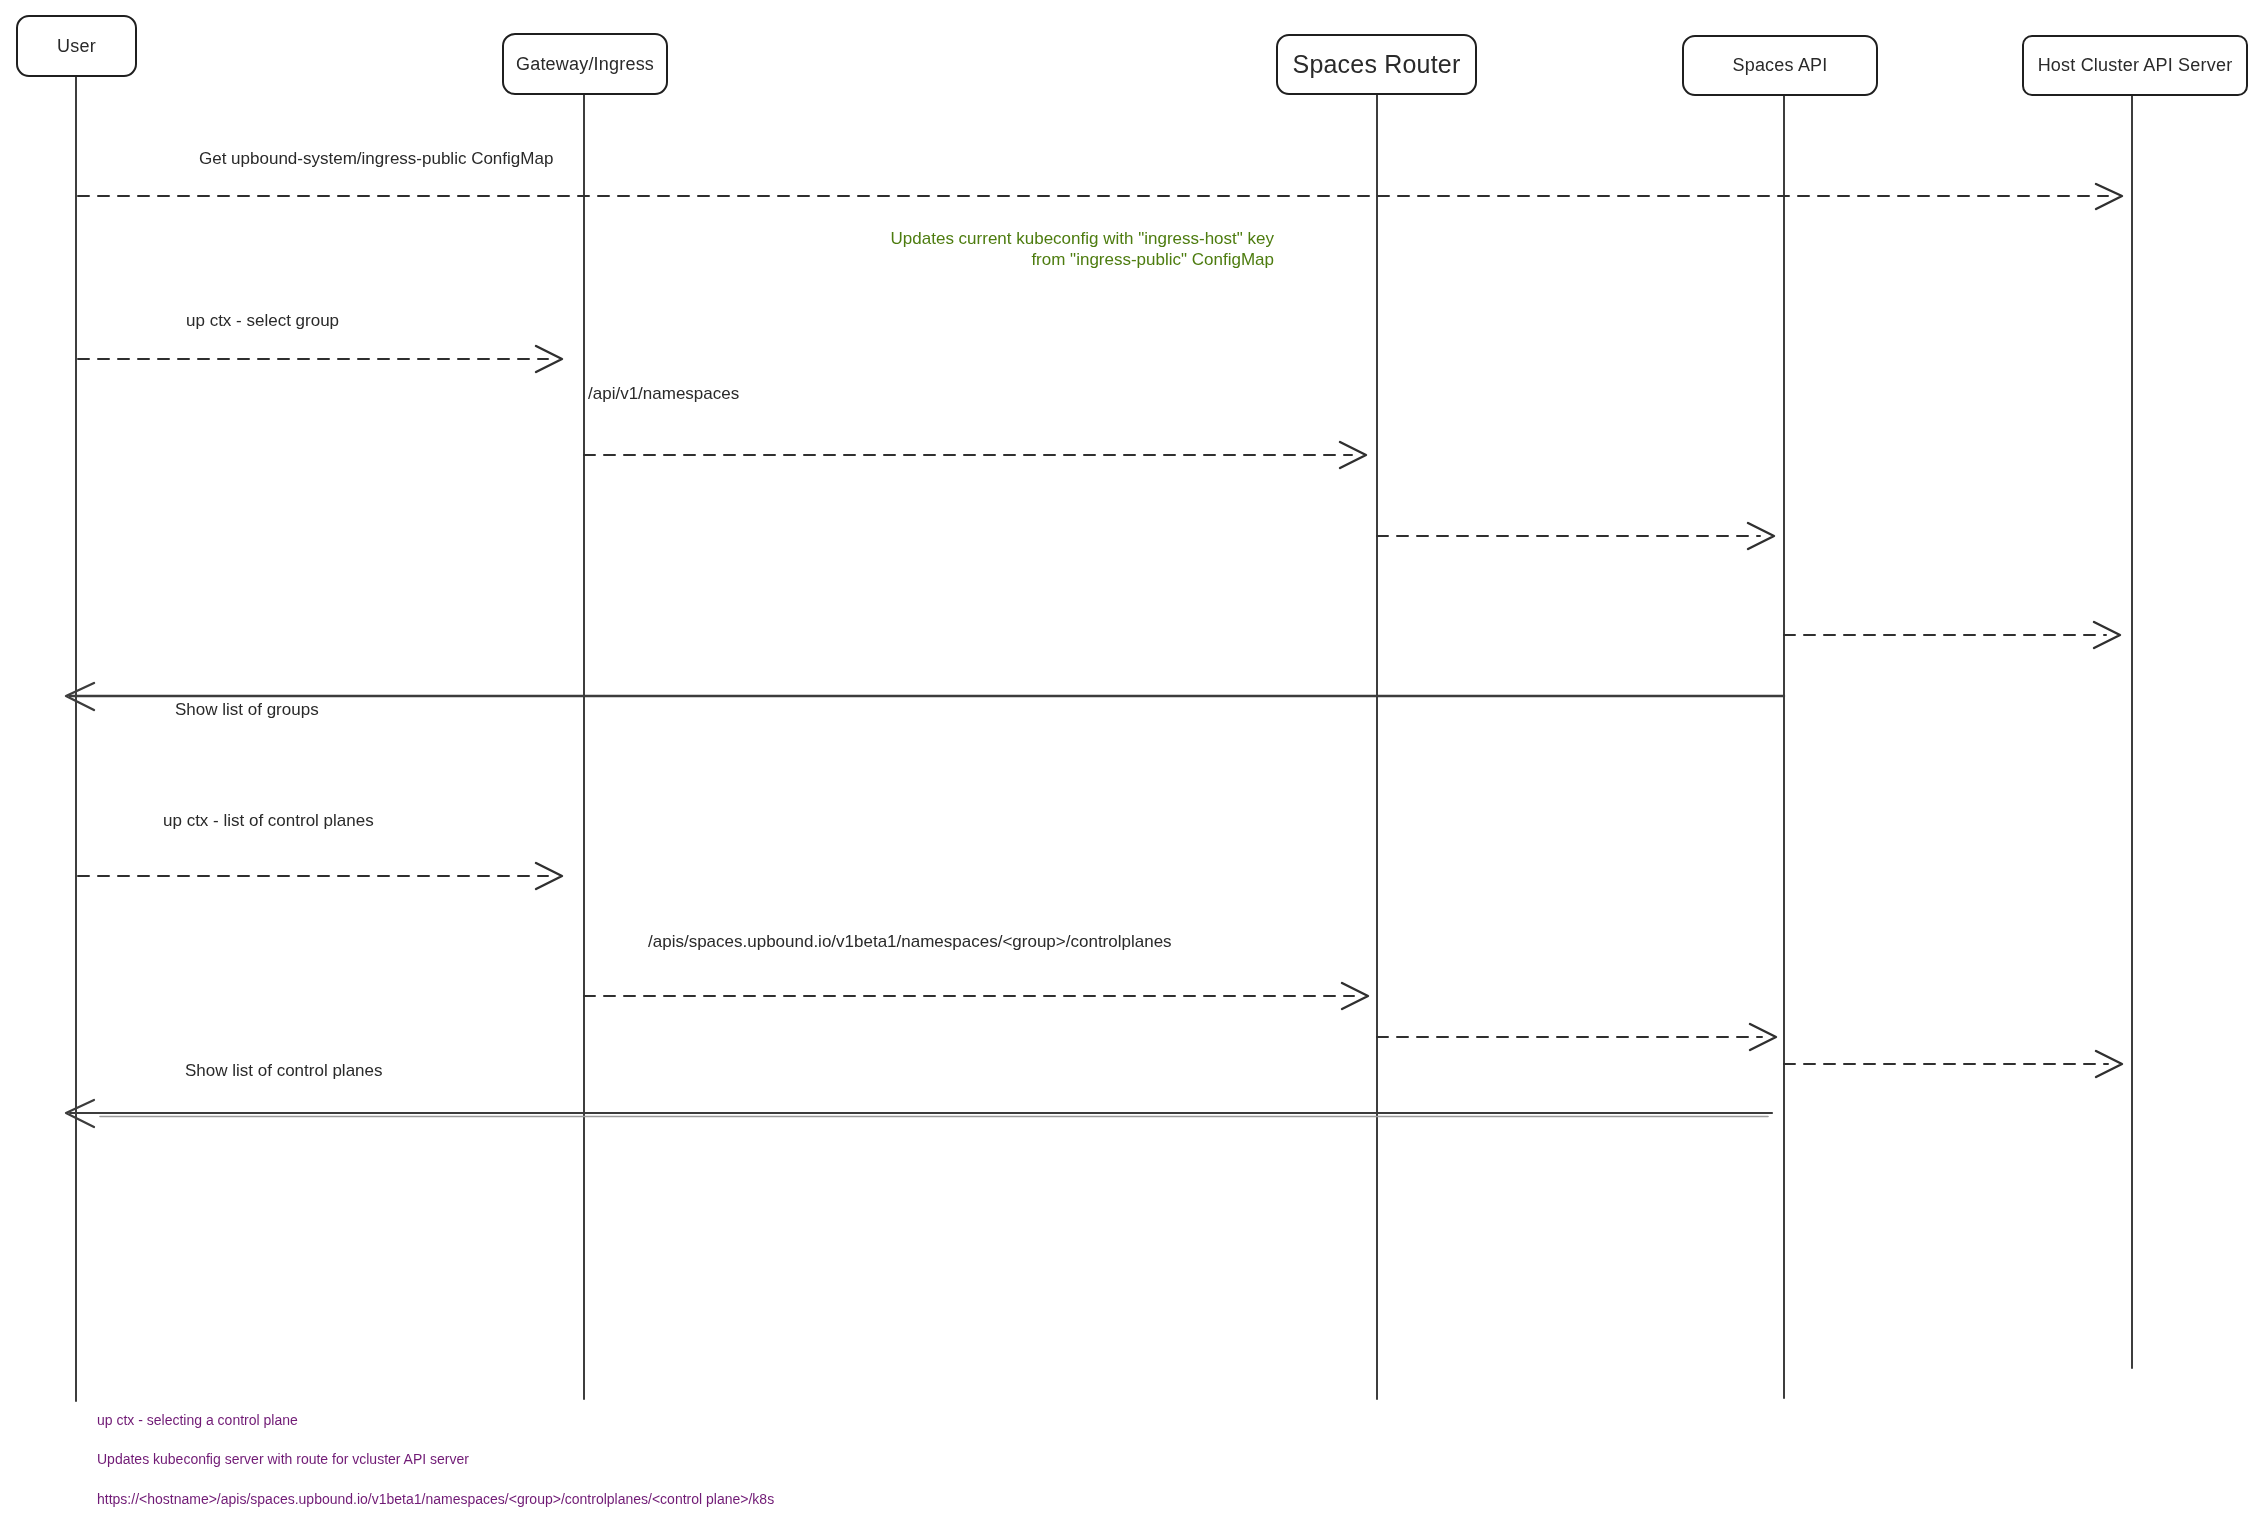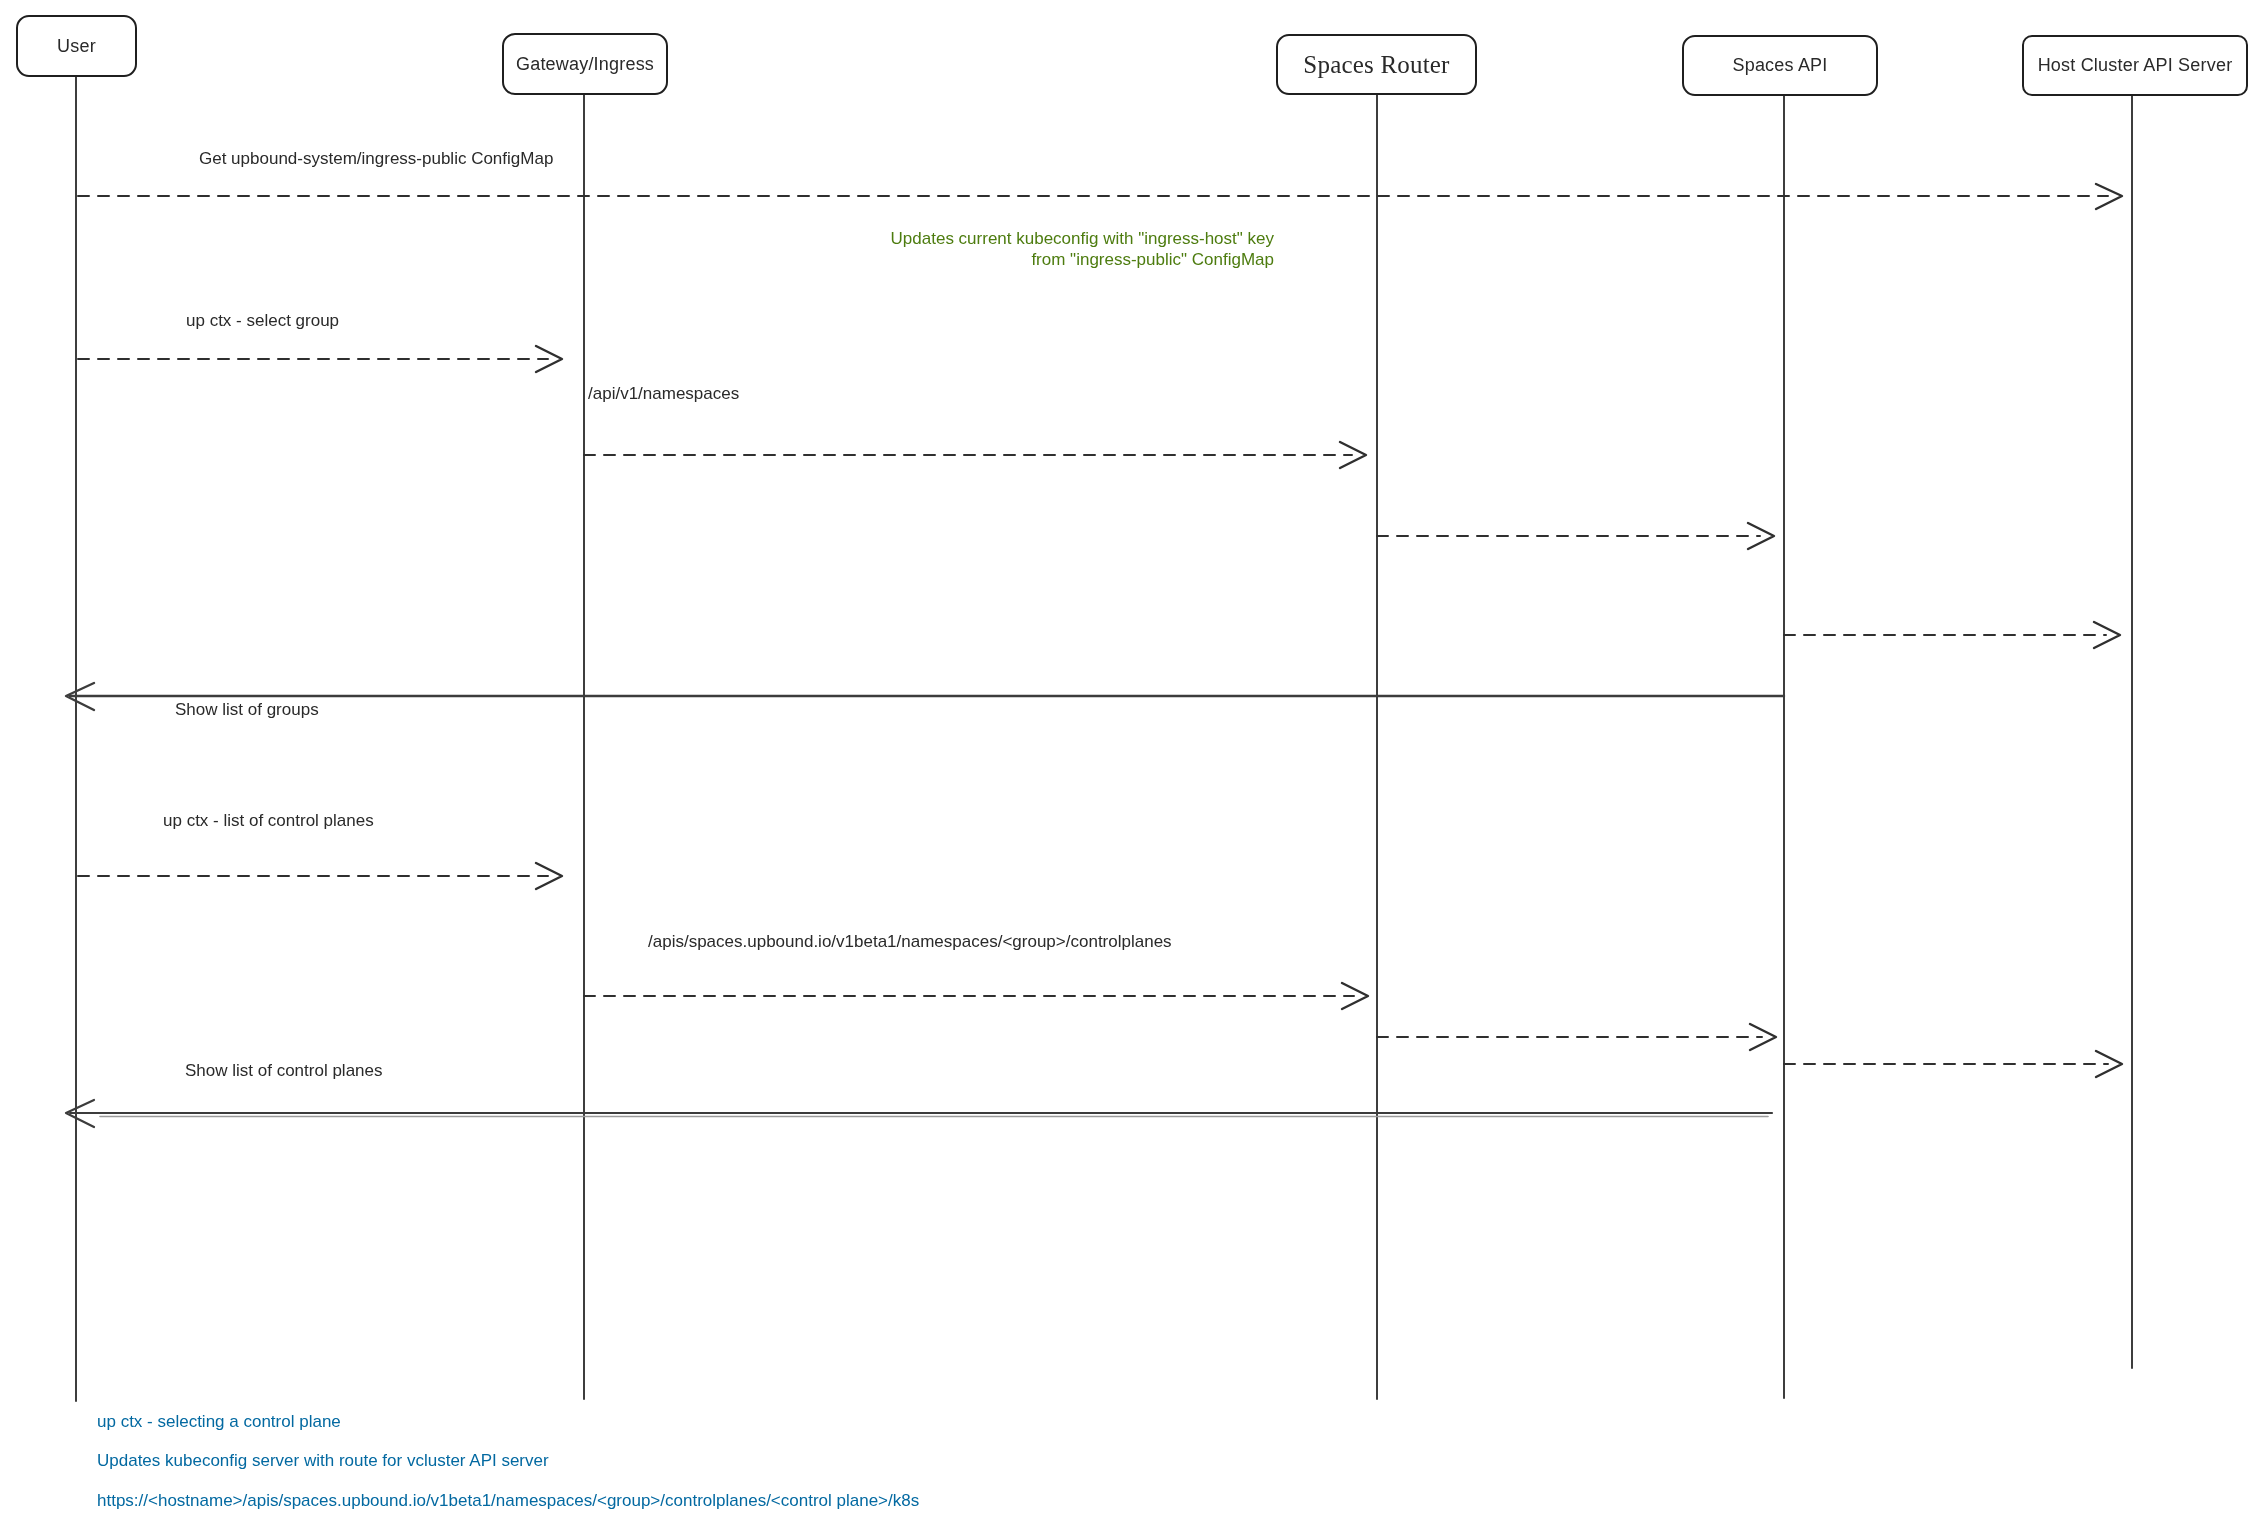--- a/index.html
+++ b/index.html
@@ -47,22 +47,22 @@
   .note-line {
     position: absolute;
     font-size: 17px;
     color: #4d7c0f;
     width: 700px;
     text-align: right;
     white-space: nowrap;
   }
   .footnote {
     position: absolute;
-    font-size: 17px;
-    color: #0369a1;
+    font-size: 14px;
+    color: #701a75;
     white-space: nowrap;
   }
 </style>
 </head>
 <body>
 
 <div class="canvas">
 
   <svg class="wires" viewBox="0 0 2252 1532" fill="none" stroke-linecap="round" stroke-linejoin="round">
 
@@ -130,21 +130,21 @@
   </svg>
 
   <div class="actor-box" style="left:16px; top:15px; width:121px; height:62px;">
     <span>User</span>
   </div>
 
   <div class="actor-box" style="left:502px; top:33px; width:166px; height:62px;">
     <span>Gateway/Ingress</span>
   </div>
 
-  <div class="actor-box big" style="left:1276px; top:34px; width:201px; height:61px;font-family:Liberation Serif, serif;">
+  <div class="actor-box big" style="left:1276px; top:34px; width:201px; height:61px;">
     <span>Spaces Router</span>
   </div>
 
   <div class="actor-box" style="left:1682px; top:35px; width:196px; height:61px;">
     <span>Spaces API</span>
   </div>
 
   <div class="actor-box" style="left:2022px; top:35px; width:226px; height:61px;border-radius:10px;">
     <span>Host Cluster API Server</span>
   </div>

